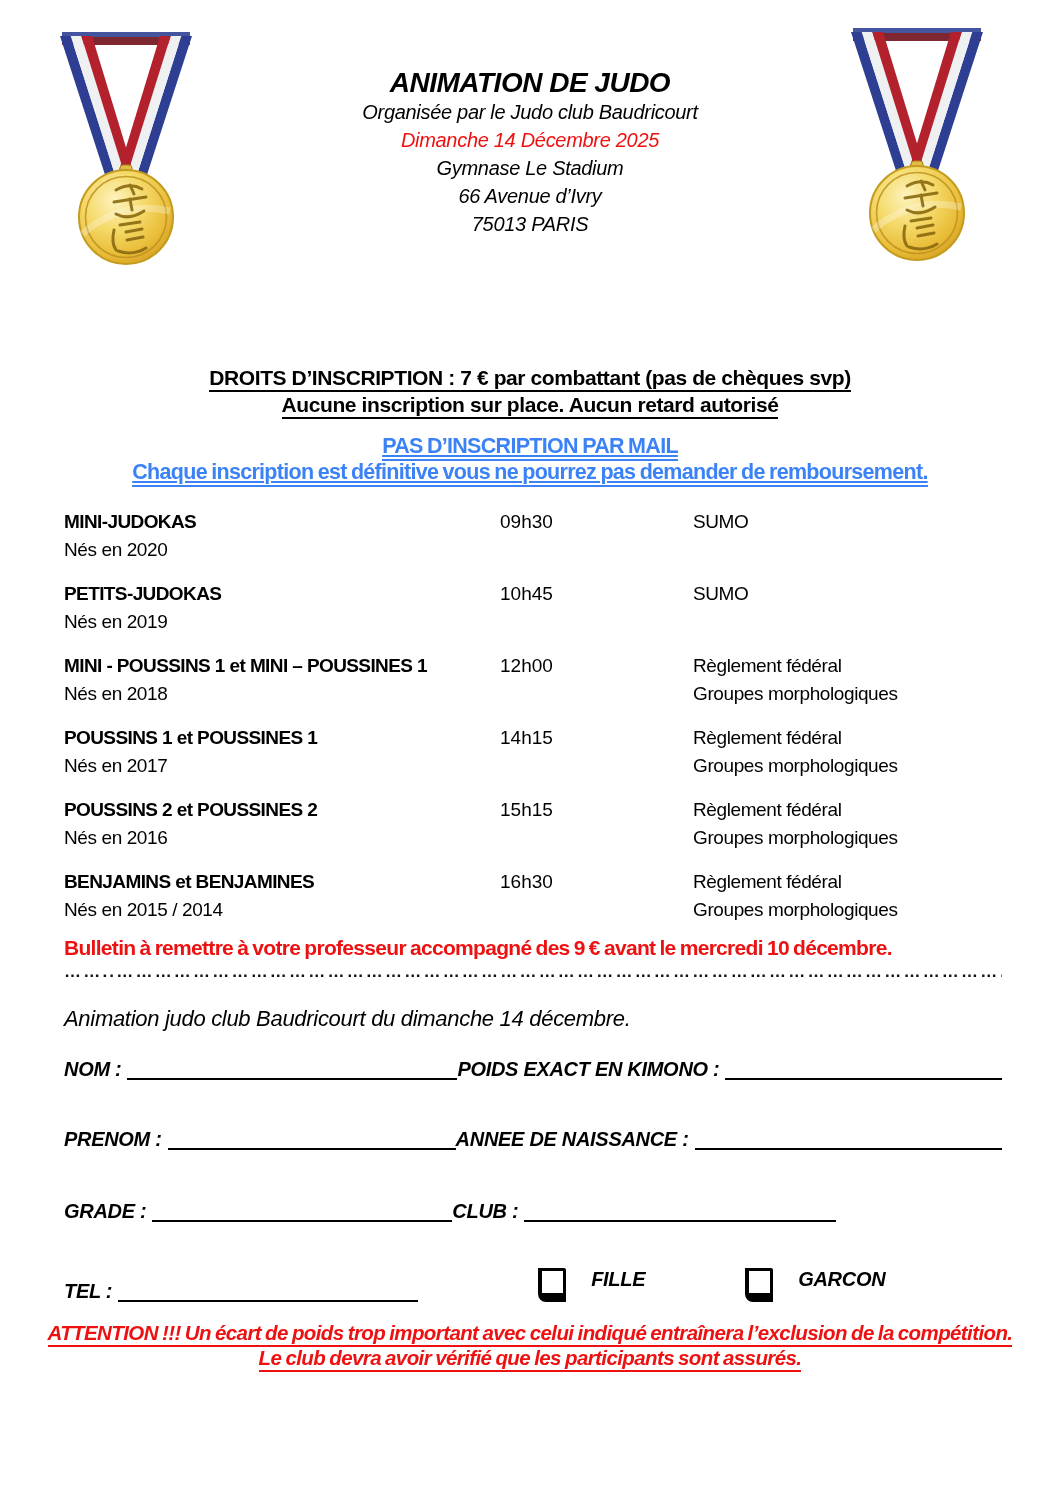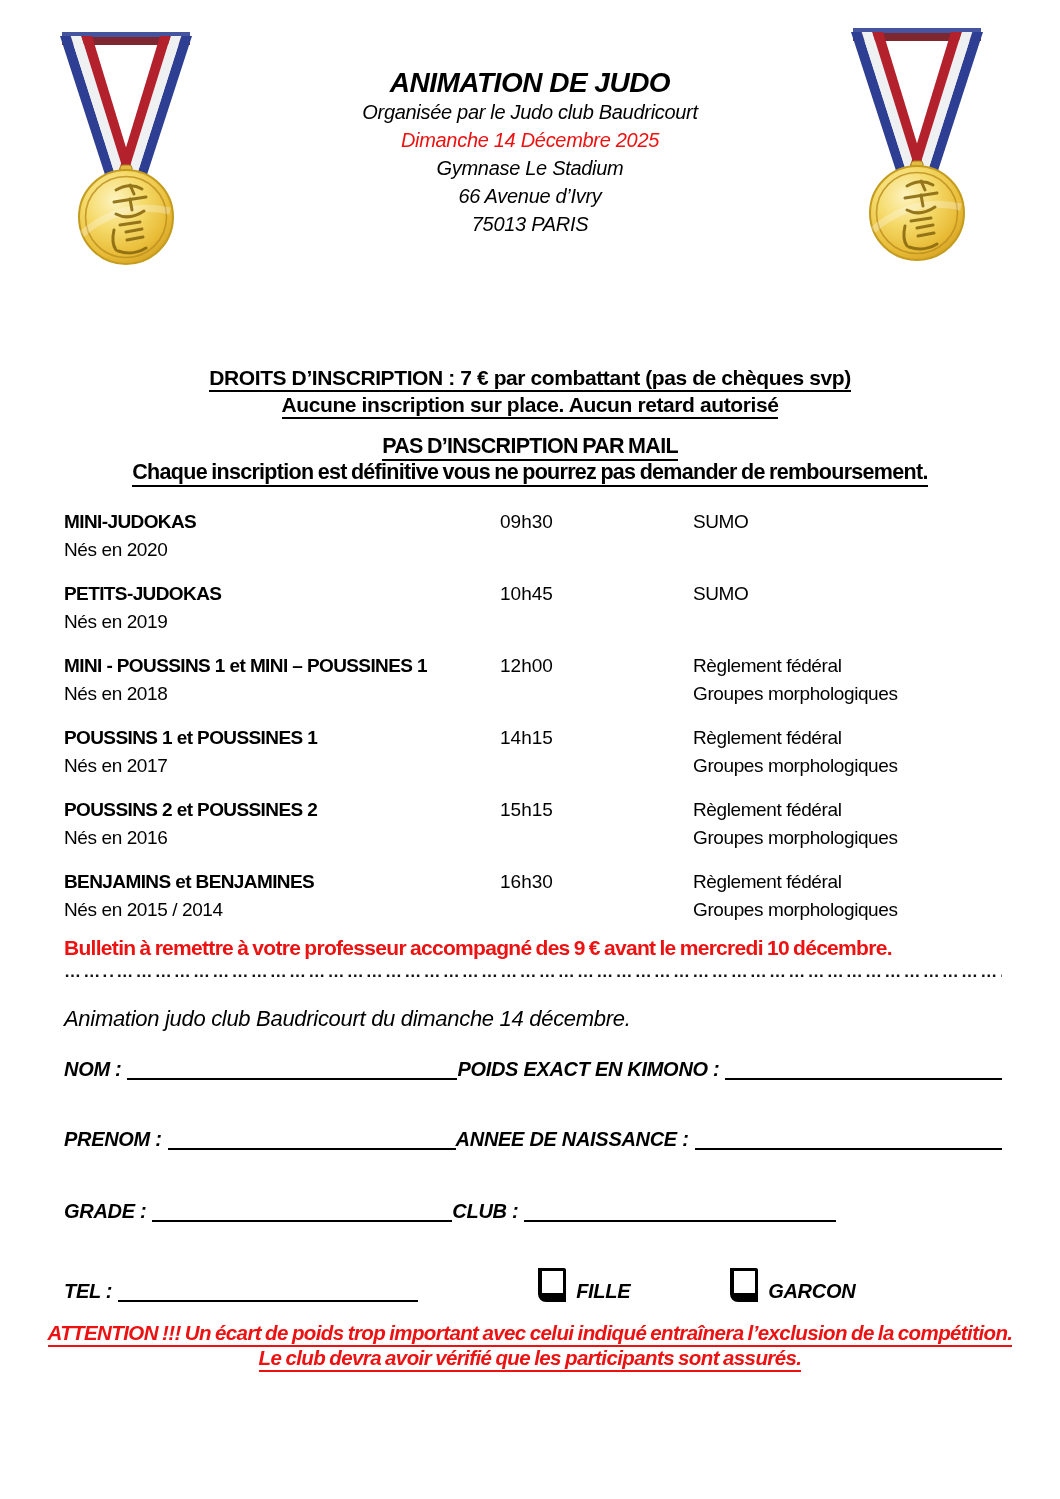--- a/index.html
+++ b/index.html
@@ -23,21 +23,21 @@
   
   .intro{
     position:absolute;top:276px;left:64px;width:890px;
     font-size:21px;font-weight:bold;line-height:28px;
     letter-spacing:-0.8px;word-spacing:-1px;margin:0;
   }
   
   .centerblock{position:absolute;left:0;width:100%;text-align:center;font-weight:bold;}
   .fees{top:364px;}
   .fees .cline{font-size:21px;line-height:27px;letter-spacing:-0.4px;}
-  .mailwarn{top:433px;color:#000000;}
+  .mailwarn{top:433px;color:#3b82f6;text-decoration:underline;}
   .mailwarn .cline{font-size:21.5px;line-height:26px;letter-spacing:-0.7px;word-spacing:-1px;}
   .ul{border-bottom:2.5px solid currentColor;padding-bottom:1px;}
   
   .schedule{position:absolute;top:508px;left:0;width:100%;}
   .srow{display:flex;padding-left:64px;min-height:72px;align-items:flex-start;}
   .scol.cat{width:436px;}
   .scol.time{width:193px;font-size:19px;line-height:28px;}
   .scol.rules{flex:1;font-size:19px;line-height:28px;letter-spacing:-0.4px;}
   .scat{font-size:19px;font-weight:bold;line-height:28px;letter-spacing:-0.6px;}
   .sbirth{font-size:19px;line-height:28px;letter-spacing:-0.4px;}
@@ -67,21 +67,21 @@
   .fill.flex{flex:1;}
   .row-nom{top:1058px;}
   .row-prenom{top:1128px;}
   .row-grade{top:1200px;}
   .row-tel{top:1268px;}
   .chk{
     display:inline-block;width:21px;height:22px;background:#fff;
     border:3px solid #000;border-bottom:9px solid #000;border-left:4px solid #000;
     border-bottom-left-radius:8px;border-top-right-radius:2px;
   }
-  .chk-wrap{display:flex;align-items:flex-end;gap:10px;padding-left:38px;}
+  .chk-wrap{display:flex;align-items:flex-start;gap:25px;padding-left:38px;}
   
   .attention{
     position:absolute;top:1320px;left:0;width:100%;text-align:center;
     color:#EE1111;font-weight:bold;font-style:italic;
     font-size:20.5px;letter-spacing:-0.6px;word-spacing:-1px;
   }
   .attention .aline{line-height:25px;}
 </style>
 </head>
 <body>

